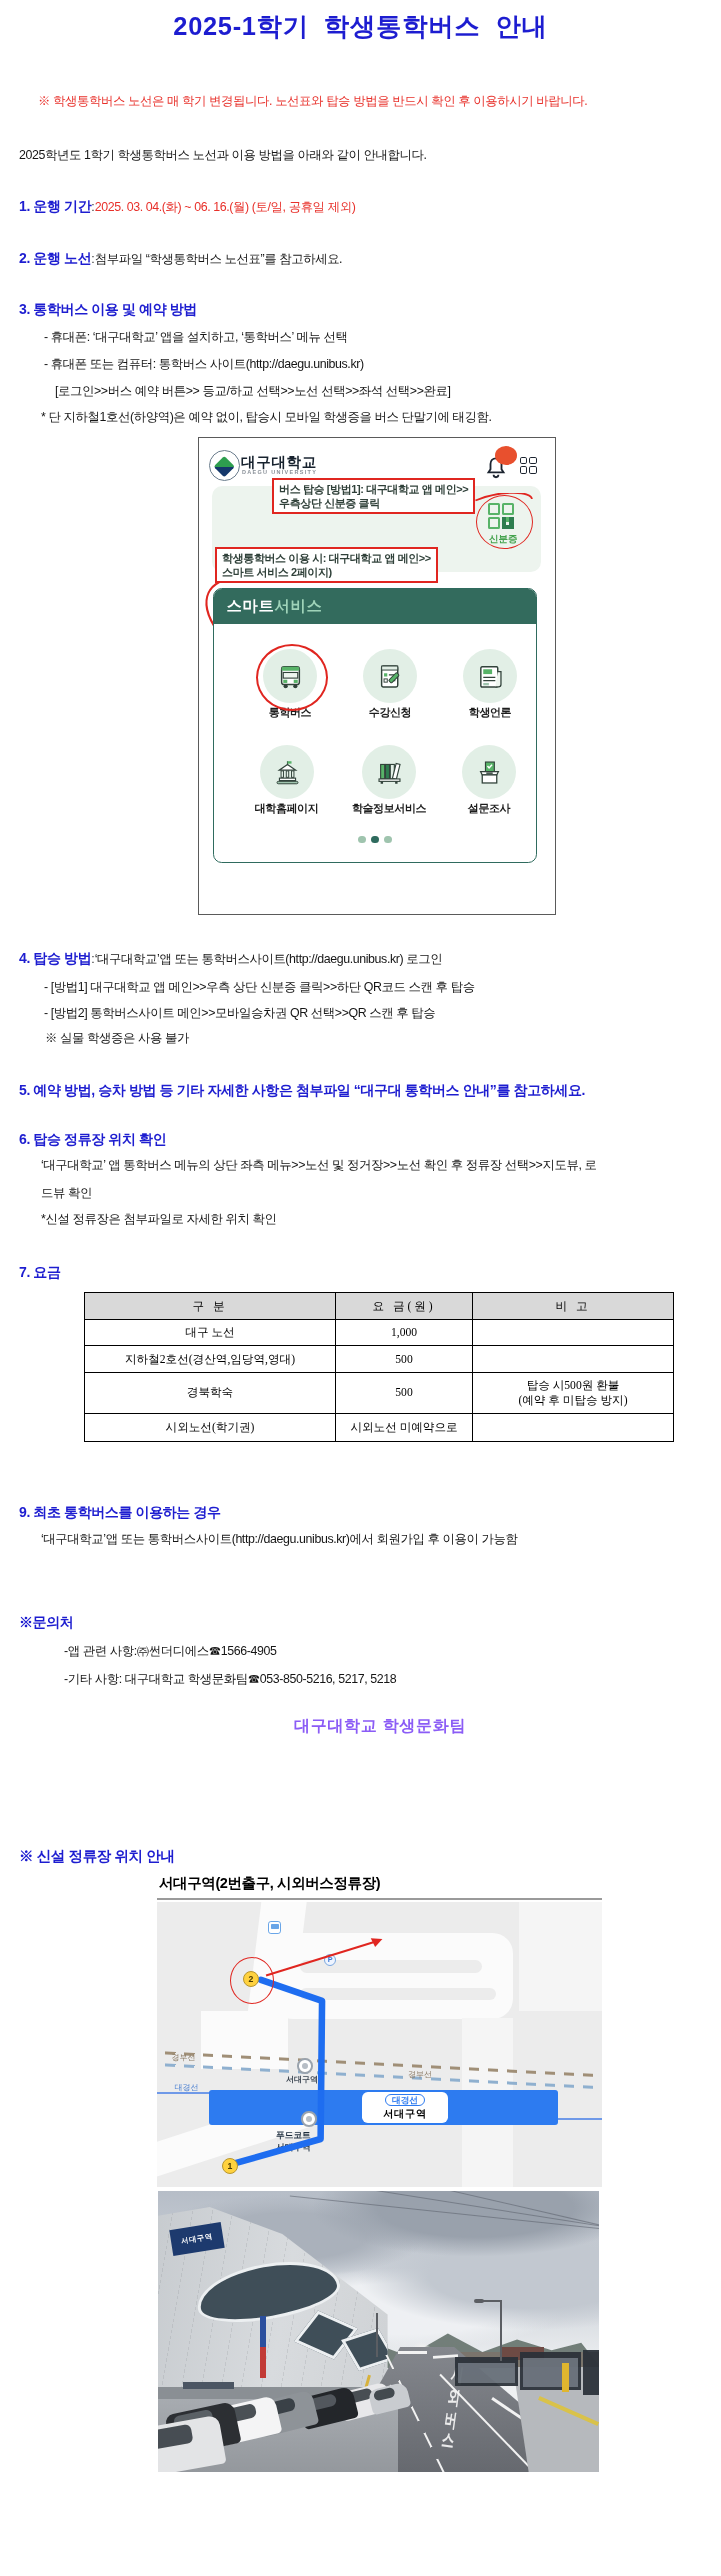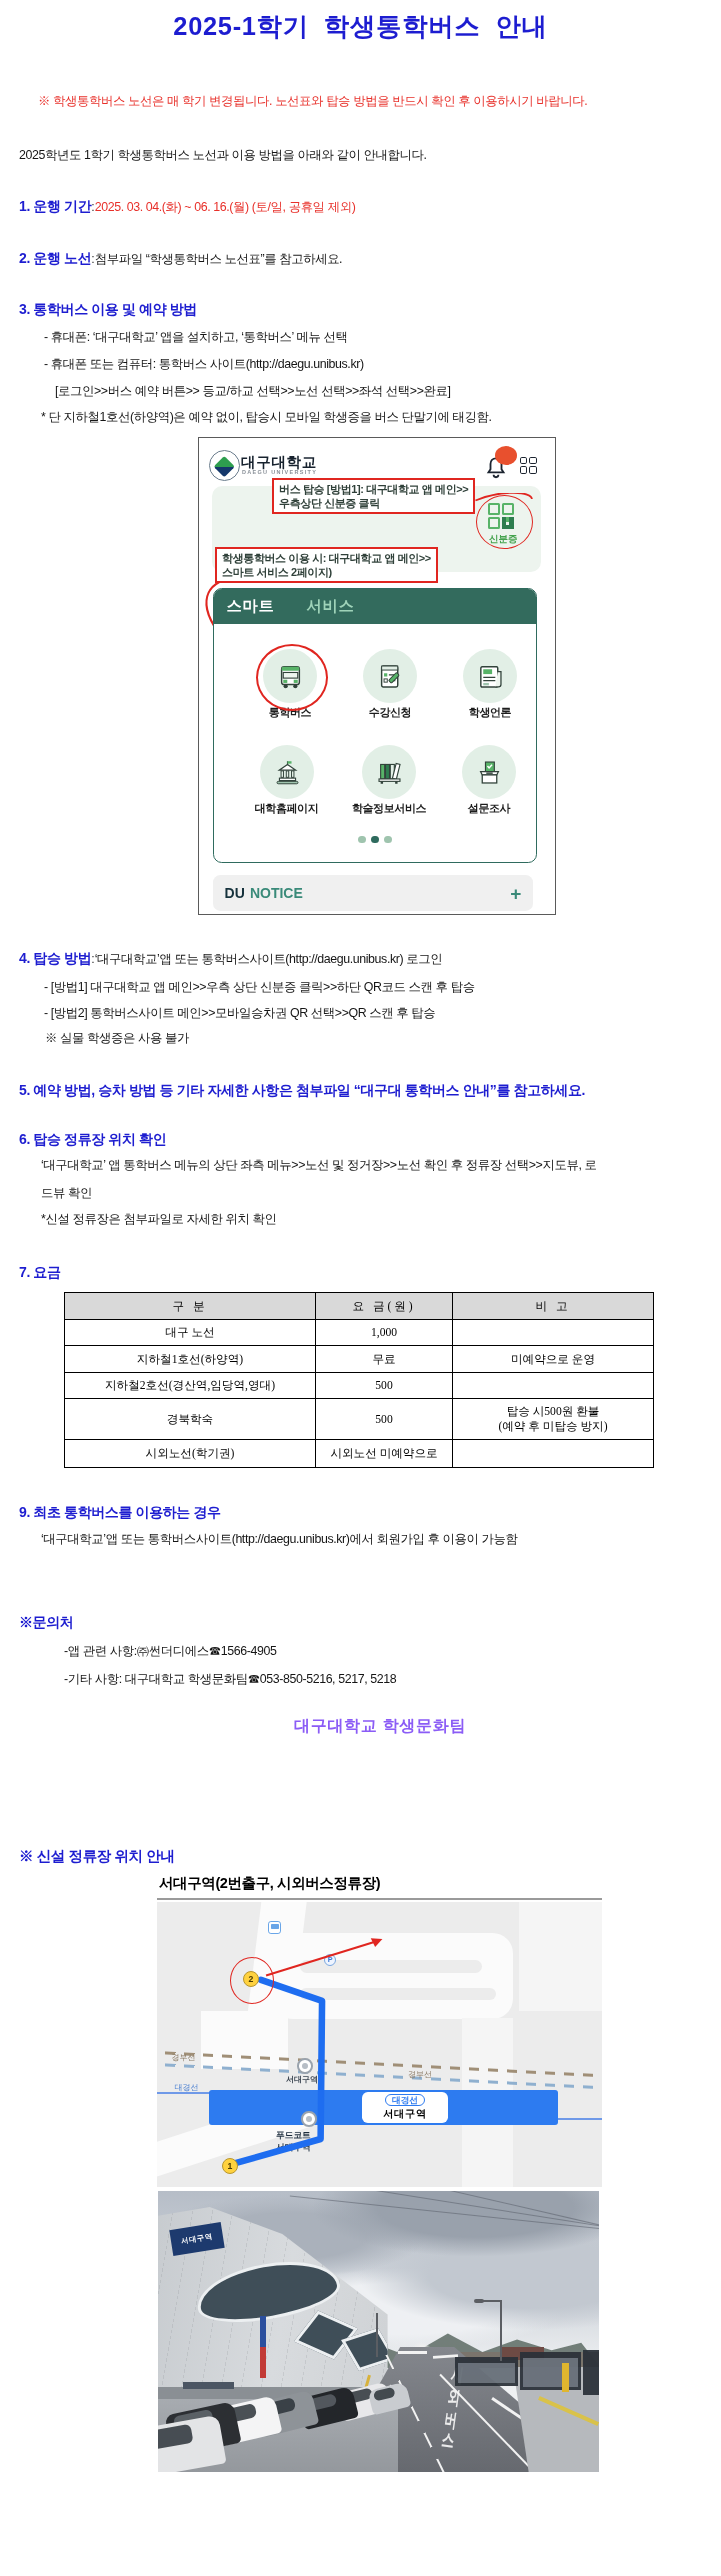--- a/index.html
+++ b/index.html
@@ -43,21 +43,21 @@
   .qr{display:grid;grid-template-columns:11.6px 11.6px;grid-template-rows:11.6px 11.6px;gap:2.9px;}
   .qr .q{border:2.9px solid #58b368;border-radius:1.5px;}
   .qr .p{background:
      linear-gradient(90deg,#2e7d4f 0 4.4px,transparent 4.4px 7.3px,#2e7d4f 7.3px 11.6px),
      linear-gradient(0deg,#2e7d4f 0 4.4px,transparent 4.4px 7.3px,#58b368 7.3px 11.6px);}
   .idlabel{font-size:9.5px;color:#46a34f;font-weight:bold;}
   .redellipse{border:1.8px solid #e02620;border-radius:50%;}
   .panel{width:322px;height:273px;border:1.5px solid #2f6b5e;border-radius:8.7px;background:#fff;overflow:hidden;}
   .panel-head{height:35px;background:#336b5d;display:flex;align-items:center;padding-left:12.4px;}
   .pt-a{color:#fff;font-size:15.3px;font-weight:bold;letter-spacing:0.7px;}
-  .pt-b{color:#9fd3b9;font-size:15.3px;font-weight:bold;letter-spacing:0.7px;margin-left:32px;}
+  .pt-b{color:#9fd3b9;font-size:15.3px;font-weight:bold;letter-spacing:0.7px;}
   .mcircle{width:54px;height:54px;border-radius:50%;background:#e2efe6;
            display:flex;align-items:center;justify-content:center;}
   .mlabel{font-size:11px;font-weight:bold;color:#1d1d1d;text-align:center;white-space:nowrap;letter-spacing:-0.4px;}
   .dot{width:7.3px;height:7.3px;border-radius:50%;display:inline-block;margin:0 2.9px;}
   .noticebar{width:320px;height:36px;background:#f0f0f0;border-radius:7.3px;
              display:flex;align-items:center;padding:0 11.6px;box-sizing:border-box;}
   .nb-a{font-size:14px;font-weight:bold;color:#16323c;margin-right:5.1px;}
   .nb-b{font-size:14px;font-weight:bold;color:#3a8a79;}
   .nb-plus{margin-left:auto;font-size:19px;color:#3a8a79;font-weight:bold;line-height:1;}
 
@@ -274,66 +274,56 @@
       <div class="abs mlabel" style="top:212px;left:135px;width:80px;">학술정보서비스</div>
       <div class="abs mlabel" style="top:212px;left:248px;width:54px;">설문조사</div>
 
       <div class="abs redellipse" style="top:55px;left:42px;width:68px;height:63px;border-width:2.2px;"></div>
 
       <div class="abs" style="top:243px;left:0;width:322px;text-align:center;">
         <span class="dot" style="background:#9fc4ae;"></span><span class="dot" style="background:#2f6b5e;"></span><span class="dot" style="background:#9fc4ae;"></span>
       </div>
     </div>
 
-    <div class="abs noticebar" style="top:437px;left:14px;">
-      <span class="nb-a">DU</span>
-      <span class="nb-b">NOTICE</span>
-      <span class="nb-plus">+</span>
-    </div>
   </div>
 
   <div class="abs hrow" style="top:950px;left:19px;">
     <span class="h">4. 탑승 방법</span>
       <span class="sep"> : </span>
       <span class="t">‘대구대학교’앱 또는 통학버스사이트(http://daegu.unibus.kr) 로그인</span>
   </div>
   <div class="abs t" style="top:979px;left:44px;">- [방법1] 대구대학교 앱 메인&gt;&gt;우측 상단 신분증 클릭&gt;&gt;하단 QR코드 스캔 후 탑승</div>
   <div class="abs t" style="top:1005px;left:44px;">- [방법2] 통학버스사이트 메인&gt;&gt;모바일승차권 QR 선택&gt;&gt;QR 스캔 후 탑승</div>
   <div class="abs t" style="top:1030px;left:45px;">※ 실물 학생증은 사용 불가</div>
 
   <div class="abs h" style="top:1082px;left:19px;">5. 예약 방법, 승차 방법 등 기타 자세한 사항은 첨부파일 “대구대 통학버스 안내”를 참고하세요.</div>
 
   <div class="abs h" style="top:1131px;left:19px;">6. 탑승 정류장 위치 확인</div>
   <div class="abs t" style="top:1157px;left:41px;">‘대구대학교’ 앱 통학버스 메뉴의 상단 좌측 메뉴&gt;&gt;노선 및 정거장&gt;&gt;노선 확인 후 정류장 선택&gt;&gt;지도뷰, 로</div>
   <div class="abs t" style="top:1185px;left:41px;">드뷰 확인</div>
   <div class="abs t" style="top:1211px;left:41px;">*신설 정류장은 첨부파일로 자세한 위치 확인</div>
 
   <div class="abs h" style="top:1264px;left:19px;">7. 요금</div>
 
-  <table class="fare abs" style="top:1292px;left:64px;">
+  <table class="fare abs" style="top:1292px;left:84px;">
     <colgroup>
         <col style="width:251px">
         <col style="width:137px">
         <col style="width:201px">
       </colgroup>
     <tbody>
         <tr>
       <th class="hd">구 분</th>
       <th class="hd">요 금(원)</th>
       <th class="hd">비 고</th>
     </tr>
     <tr>
       <td>대구 노선</td>
       <td>1,000</td>
       <td></td>
-    </tr>
-    <tr>
-      <td>지하철1호선(하양역)</td>
-      <td>무료</td>
-      <td>미예약으로 운영</td>
     </tr>
     <tr>
       <td>지하철2호선(경산역,임당역,영대)</td>
       <td>500</td>
       <td></td>
     </tr>
     <tr style="height:41px;">
       <td>경북학숙</td>
       <td>500</td>
       <td>

